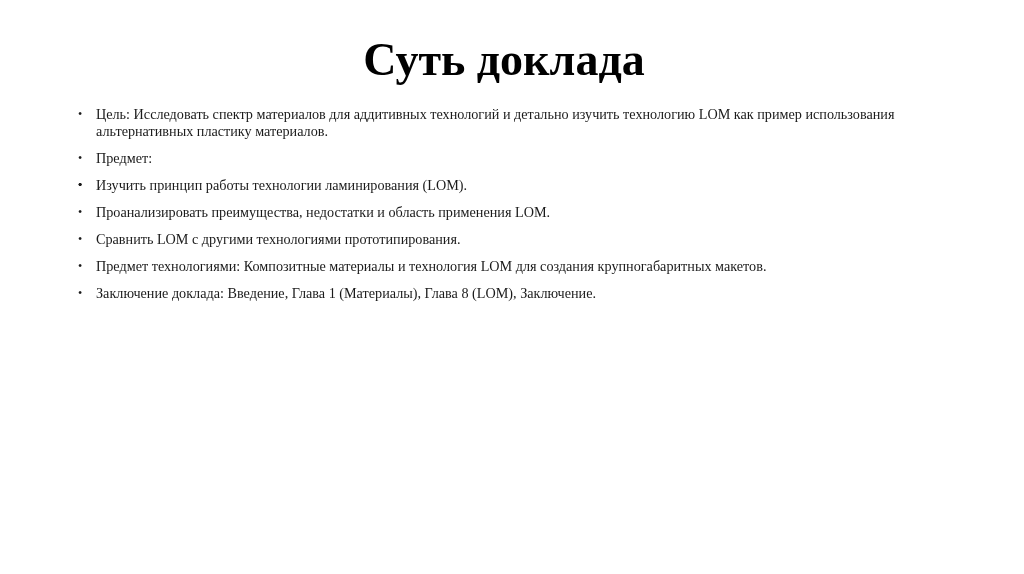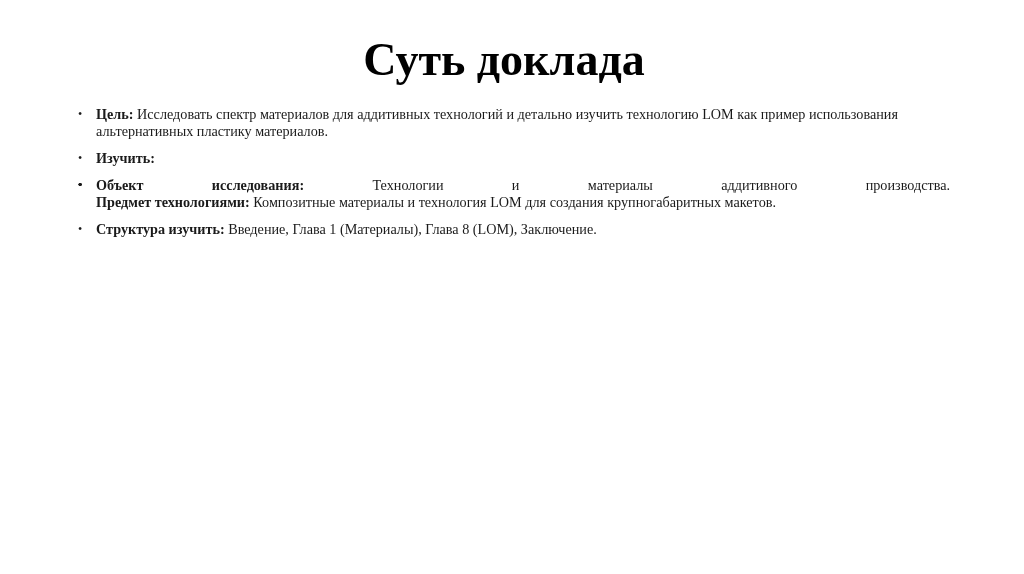--- a/index.html
+++ b/index.html
@@ -12,55 +12,57 @@
       font-size: 46px; font-weight: bold; color: #000; line-height: 60px;
     }
     ul.content {
       position: absolute; left: 78px; top: 106px; width: 872px;
       list-style: none; margin: 0; padding: 0; font-size: 14.2px; line-height: 17px;
     }
     ul.content li { position: relative; padding-left: 18px; margin-bottom: 10px; }
     ul.content li .bullet {
       position: absolute; left: 0; top: 0; font-size: 12px; line-height: 17px;
     }
-    .b { font-weight: bold; margin-top: 21px; }
+    .b { font-weight: normal; margin-top: 21px; }
     .justify-line { text-align: justify; text-align-last: justify; display: block; }
     .plain-line { display: block; }
   </style>
 </head>
 <body>
 
 <div class="title">Суть доклада</div>
 
 <ul class="content">
   <li>
     <span class="bullet">•</span>
     <span class="b">Цель:</span><span> Исследовать спектр материалов для аддитивных технологий и детально изучить технологию LOM как пример использования альтернативных пластику материалов.</span>
   </li>
   <li>
     <span class="bullet">•</span>
-    <span class="b">Изучить:</span>
+    <span class="b">Предмет:</span>
   </li>
   <li>
     <span class="bullet">•</span>
   </li>
   <li>
     <span class="bullet">•</span>
   </li>
   <li>
     <span class="bullet">•</span>
+    <span>Изучить принцип работы технологии ламинирования (LOM).</span>
   </li>
   <li>
     <span class="bullet">•</span>
+    <span>Проанализировать преимущества, недостатки и область применения LOM.</span>
   </li>
   <li>
     <span class="bullet">•</span>
+    <span>Сравнить LOM с другими технологиями прототипирования.</span>
   </li>
   <li>
     <span class="bullet">•</span>
-    <span class="justify-line"><span class="b">Объект исследования:</span><span> Технологии и материалы аддитивного производства.</span></span>
     <span class="plain-line"><span class="b">Предмет технологиями:</span><span> Композитные материалы и технология LOM для создания крупногабаритных макетов.</span></span>
   </li>
   <li>
     <span class="bullet">•</span>
-    <span class="b">Структура изучить:</span><span> Введение, Глава 1 (Материалы), Глава 8 (LOM), Заключение.</span>
+    <span class="b">Заключение доклада:</span><span> Введение, Глава 1 (Материалы), Глава 8 (LOM), Заключение.</span>
   </li>
 </ul>
 
 </body></html>

